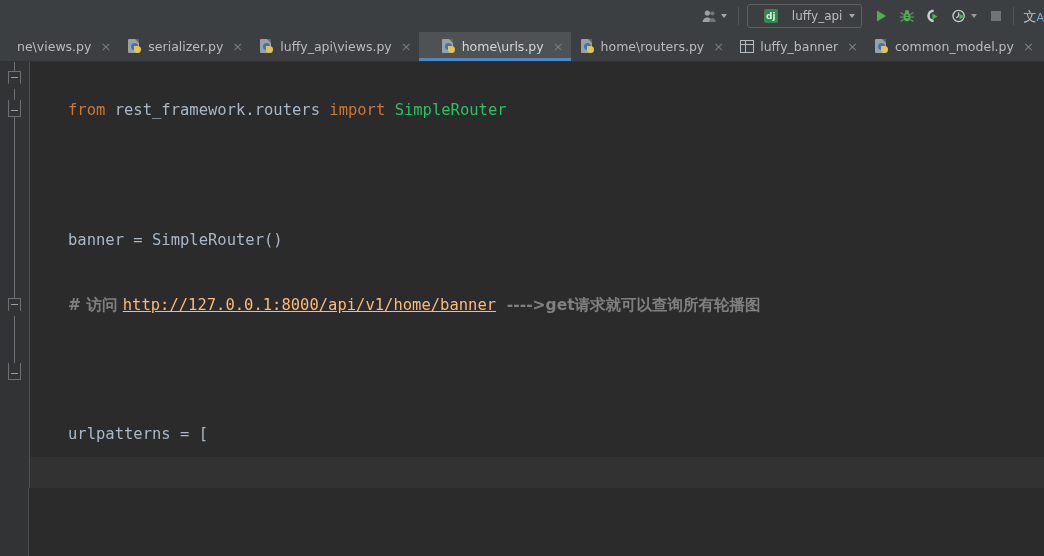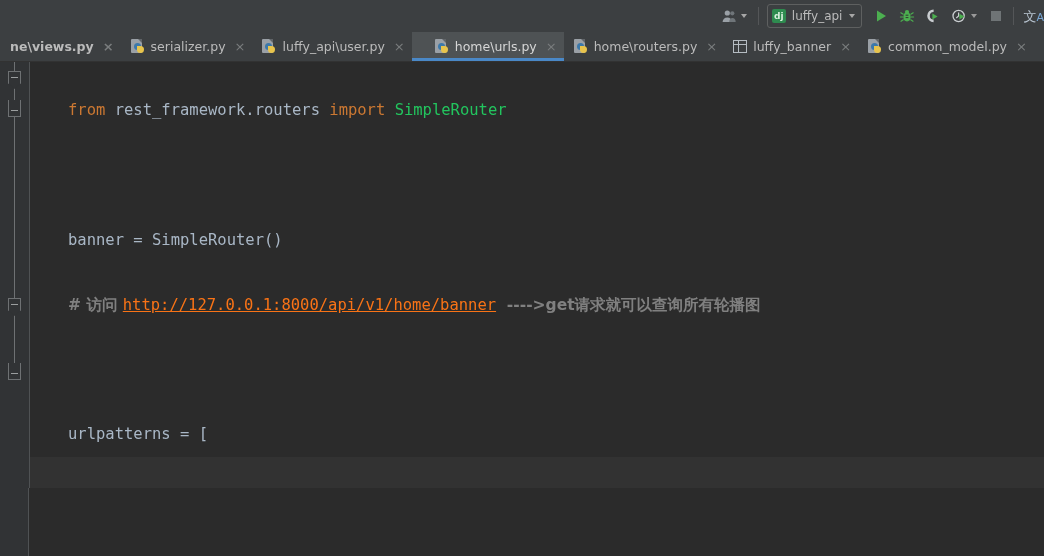--- a/index.html
+++ b/index.html
@@ -59,42 +59,42 @@
     border-top-color: #9a9a9a;
   }
 
   
   .run-config {
     display: flex;
     align-items: center;
     height: 22px;
     border: 1px solid #5e6060;
     border-radius: 3px;
-    padding: 0 6px 0 4px;
+    padding: 0 6px 0 16px;
     background: #3c3f41;
     margin-left: 2px;
     cursor: default;
   }
   .run-config .dj-icon {
     width: 14px; height: 14px;
     background: #2e8b4f;
     border-radius: 2px;
     color: #d8f0dd;
     font-size: 9px;
     font-family: "DejaVu Sans", sans-serif;
     display: flex;
     align-items: center;
     justify-content: center;
     font-weight: bold;
     line-height: 1;
   }
   .run-config .rc-label {
     color: #bbbbbb;
     font-size: 12px;
-    margin-left: 6px;
+    margin-left: 14px;
     white-space: nowrap;
   }
 
   
   .tabbar {
     height: 29px;
     background: #3c3f41;
     display: flex;
     align-items: stretch;
     flex: 0 0 auto;
@@ -131,22 +131,21 @@
     color: #d6d6d6;
   }
   .tab .tab-close {
     color: #7a7d7e;
     font-size: 13px;
     margin-left: 9px;
     line-height: 1;
     font-family: "DejaVu Sans", sans-serif;
   }
   .tab.first-trunc {
-    padding-left: 4px;
-    font-weight: bold;
+    padding-left: 11px;
   }
   
   .py-icon {
     position: relative;
     width: 15px; height: 15px;
     flex: 0 0 auto;
   }
   .py-icon .sheet {
     position: absolute;
     left: 1px; top: 0px;
@@ -234,21 +233,21 @@
     color: #a9b7c6;
     white-space: pre;
   }
   .ln { height: 32.4px; }
   .kw { color: #cc7832; }
   .id { color: #a9b7c6; margin-top: 9px; }
   .cls { color: #22c55e; }
   .str { color: #6a8759; }
   .cmt-cn { color: #808080; font-family: "DejaVu Sans", sans-serif; font-weight: bold; }
   .link {
-    color: #f97316;
+    color: #fdba74;
     text-decoration: underline;
   }
   .comma { color: #cc7832; }
 
   
   .fold {
     position: absolute;
     left: 8px;
     width: 13px;
     height: 13px;
@@ -412,21 +411,21 @@
       <span class="tab-label">serializer.py</span>
       <span class="tab-close">×</span>
     </div>
 
     <div class="tab">
       <span class="py-icon">
           <span class="sheet"></span>
           <span class="blue"></span>
           <span class="yellow"></span>
         </span>
-      <span class="tab-label">luffy_api\user.py</span>
+      <span class="tab-label">luffy_api\views.py</span>
       <span class="tab-close">×</span>
     </div>
 
     <div class="tab active">
       <span class="py-icon">
           <span class="sheet"></span>
           <span class="blue"></span>
           <span class="yellow"></span>
         </span>
       <span class="tab-label">home\urls.py</span>

